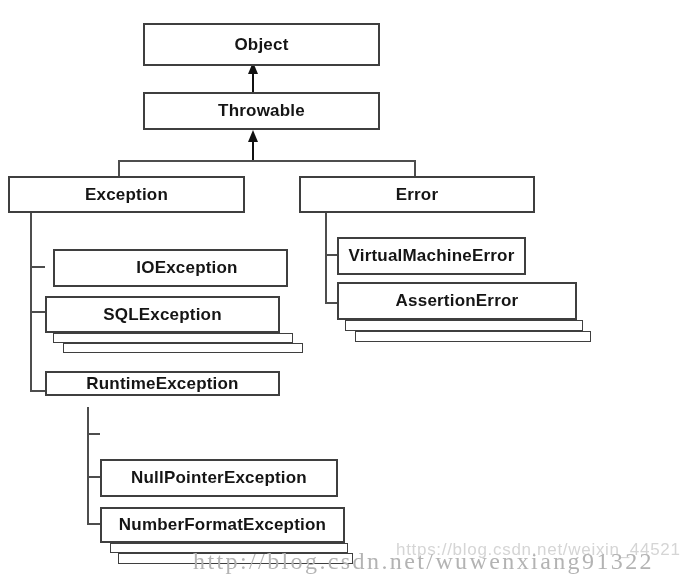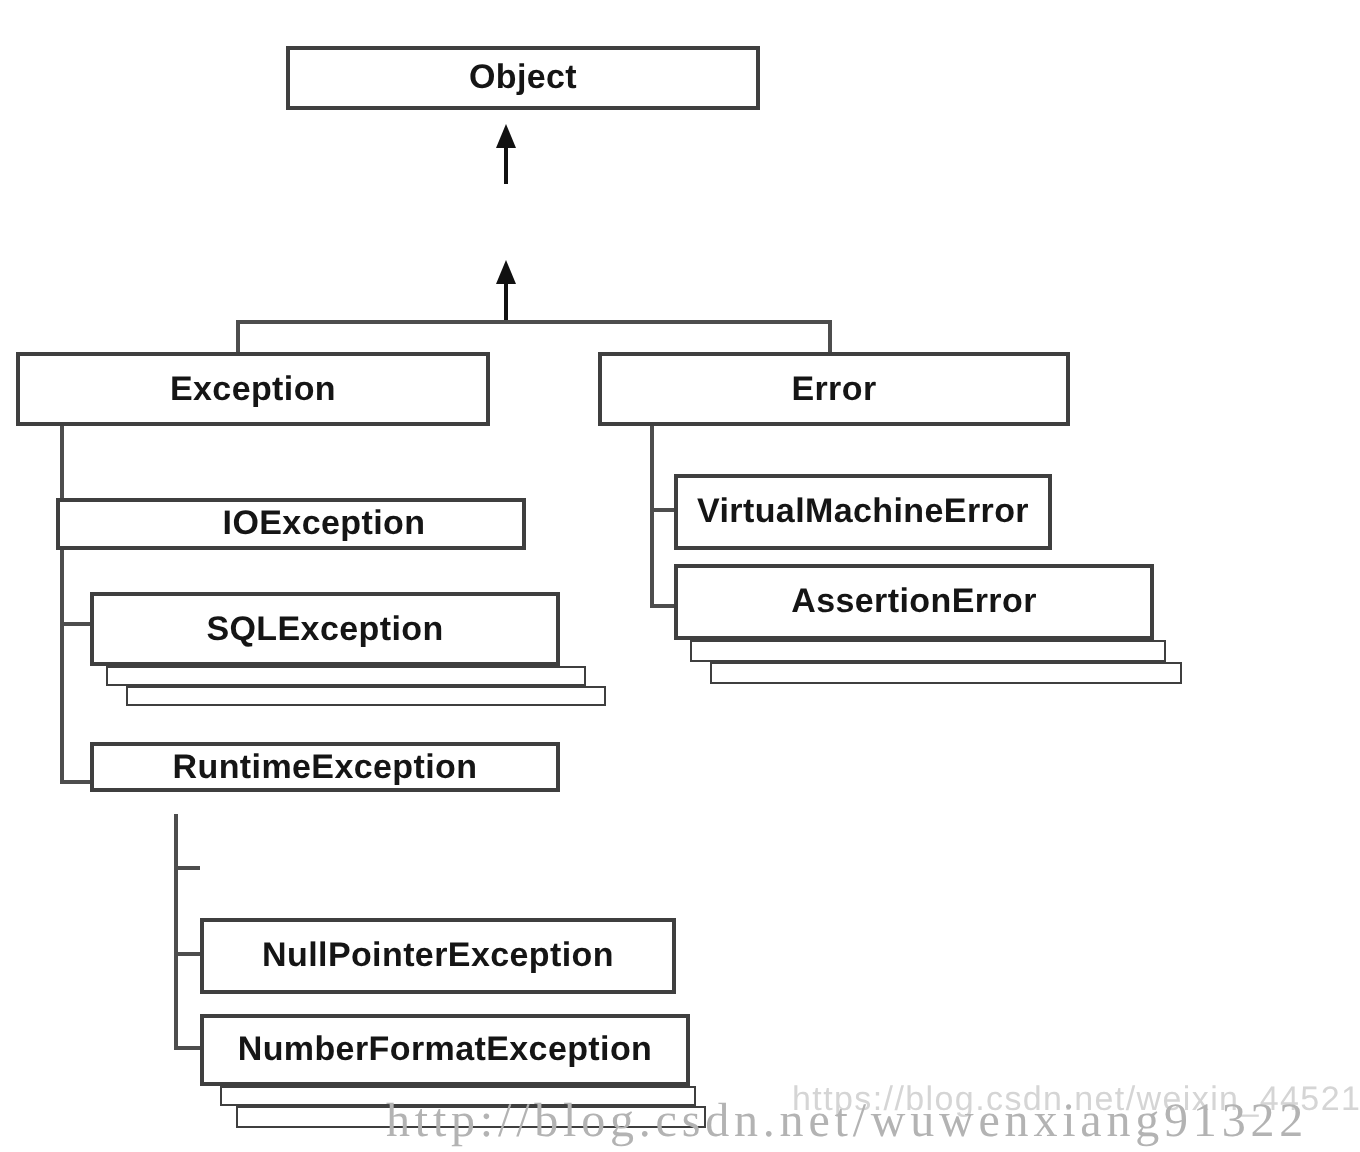--- a/index.html
+++ b/index.html
@@ -30,25 +30,25 @@
     font-size:24px; color:#b3b3b3; letter-spacing:2.4px;
     white-space:nowrap; z-index:5;
   }
   .wm-secondary {
     position:absolute; font-family:"Liberation Sans", sans-serif;
     font-size:17px; color:#d5d5d5; letter-spacing:0.7px;
     white-space:nowrap; z-index:4;
   }
 
   
-  #n-object               {left:143px; top:23px;  width:237px; height:32px;}
+  #n-object               {left:143px; top:23px;  width:237px; height:43px;}
   #n-throwable            {left:143px; top:92px;  width:237px; height:38px;}
   #n-exception            {left:8px;   top:176px; width:237px; height:37px;}
   #n-error                {left:299px; top:176px; width:236px; height:37px;}
-  #n-ioexception          {left:28px;  top:249px; width:235px; height:26px;padding-left:33px;}
+  #n-ioexception          {left:53px;  top:249px; width:235px; height:38px;padding-left:33px;}
   #n-sqlexception         {left:45px;  top:296px; width:235px; height:37px;}
   #n-runtimeexception     {left:45px;  top:371px; width:235px; height:25px;}
   #n-arithmeticexception  {left:100px; top:417px; width:238px; height:36px;}
   #n-nullpointerexception {left:100px; top:459px; width:238px; height:38px;}
   #n-numberformatexception{left:100px; top:507px; width:245px; height:36px;}
   #n-virtualmachineerror  {left:337px; top:237px; width:189px; height:38px;}
   #n-assertionerror       {left:337px; top:282px; width:240px; height:38px;}
 
   
   #s-sql-1    {left:53px;  top:333px; width:240px; height:10px; z-index:2;}
@@ -119,20 +119,21 @@
   <div class="hline" id="l-tick-ae"></div>
 
   <div class="stack" id="s-sql-2"></div>
   <div class="stack" id="s-sql-1"></div>
   <div class="stack" id="s-assert-2"></div>
   <div class="stack" id="s-assert-1"></div>
   <div class="stack" id="s-nf-2"></div>
   <div class="stack" id="s-nf-1"></div>
 
   <div class="node" id="n-object">Object</div>
+  <div class="node" id="n-throwable">Throwable</div>
   <div class="node" id="n-exception">Exception</div>
   <div class="node" id="n-error">Error</div>
   <div class="node" id="n-ioexception">IOException</div>
   <div class="node" id="n-sqlexception">SQLException</div>
   <div class="node" id="n-runtimeexception">RuntimeException</div>
   <div class="node" id="n-nullpointerexception">NullPointerException</div>
   <div class="node" id="n-numberformatexception">NumberFormatException</div>
   <div class="node" id="n-virtualmachineerror">VirtualMachineError</div>
   <div class="node" id="n-assertionerror">AssertionError</div>
 

